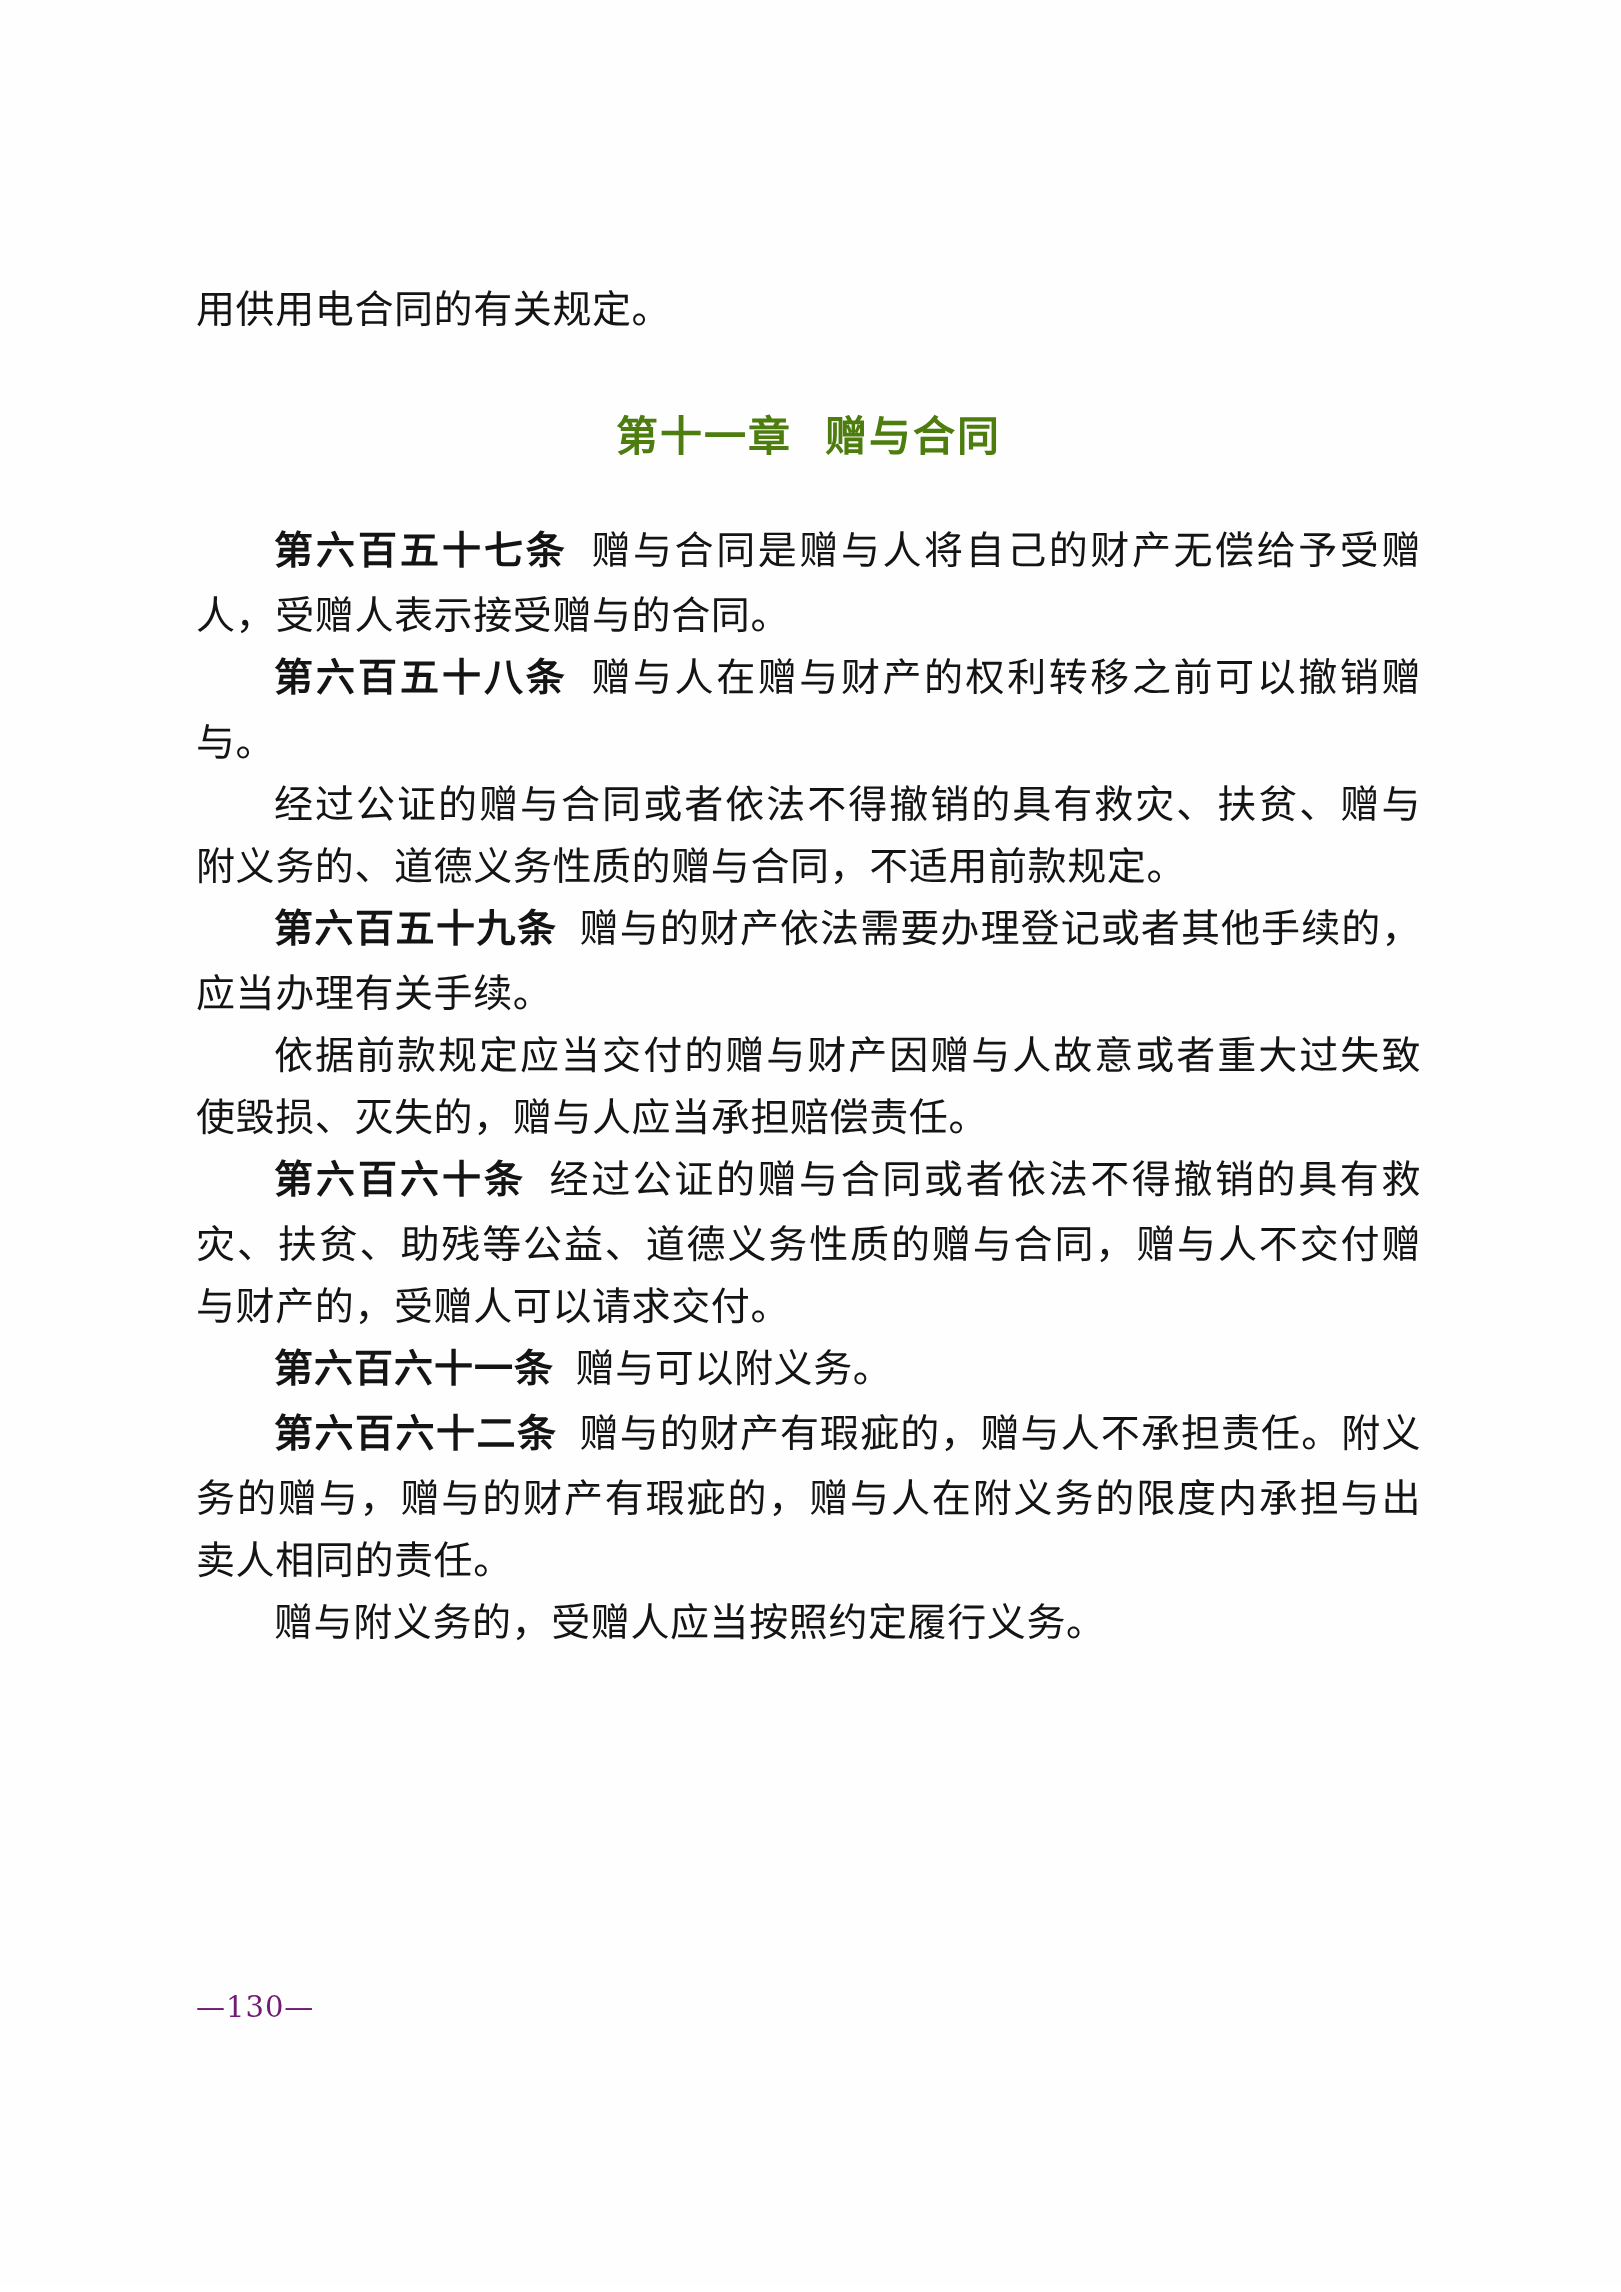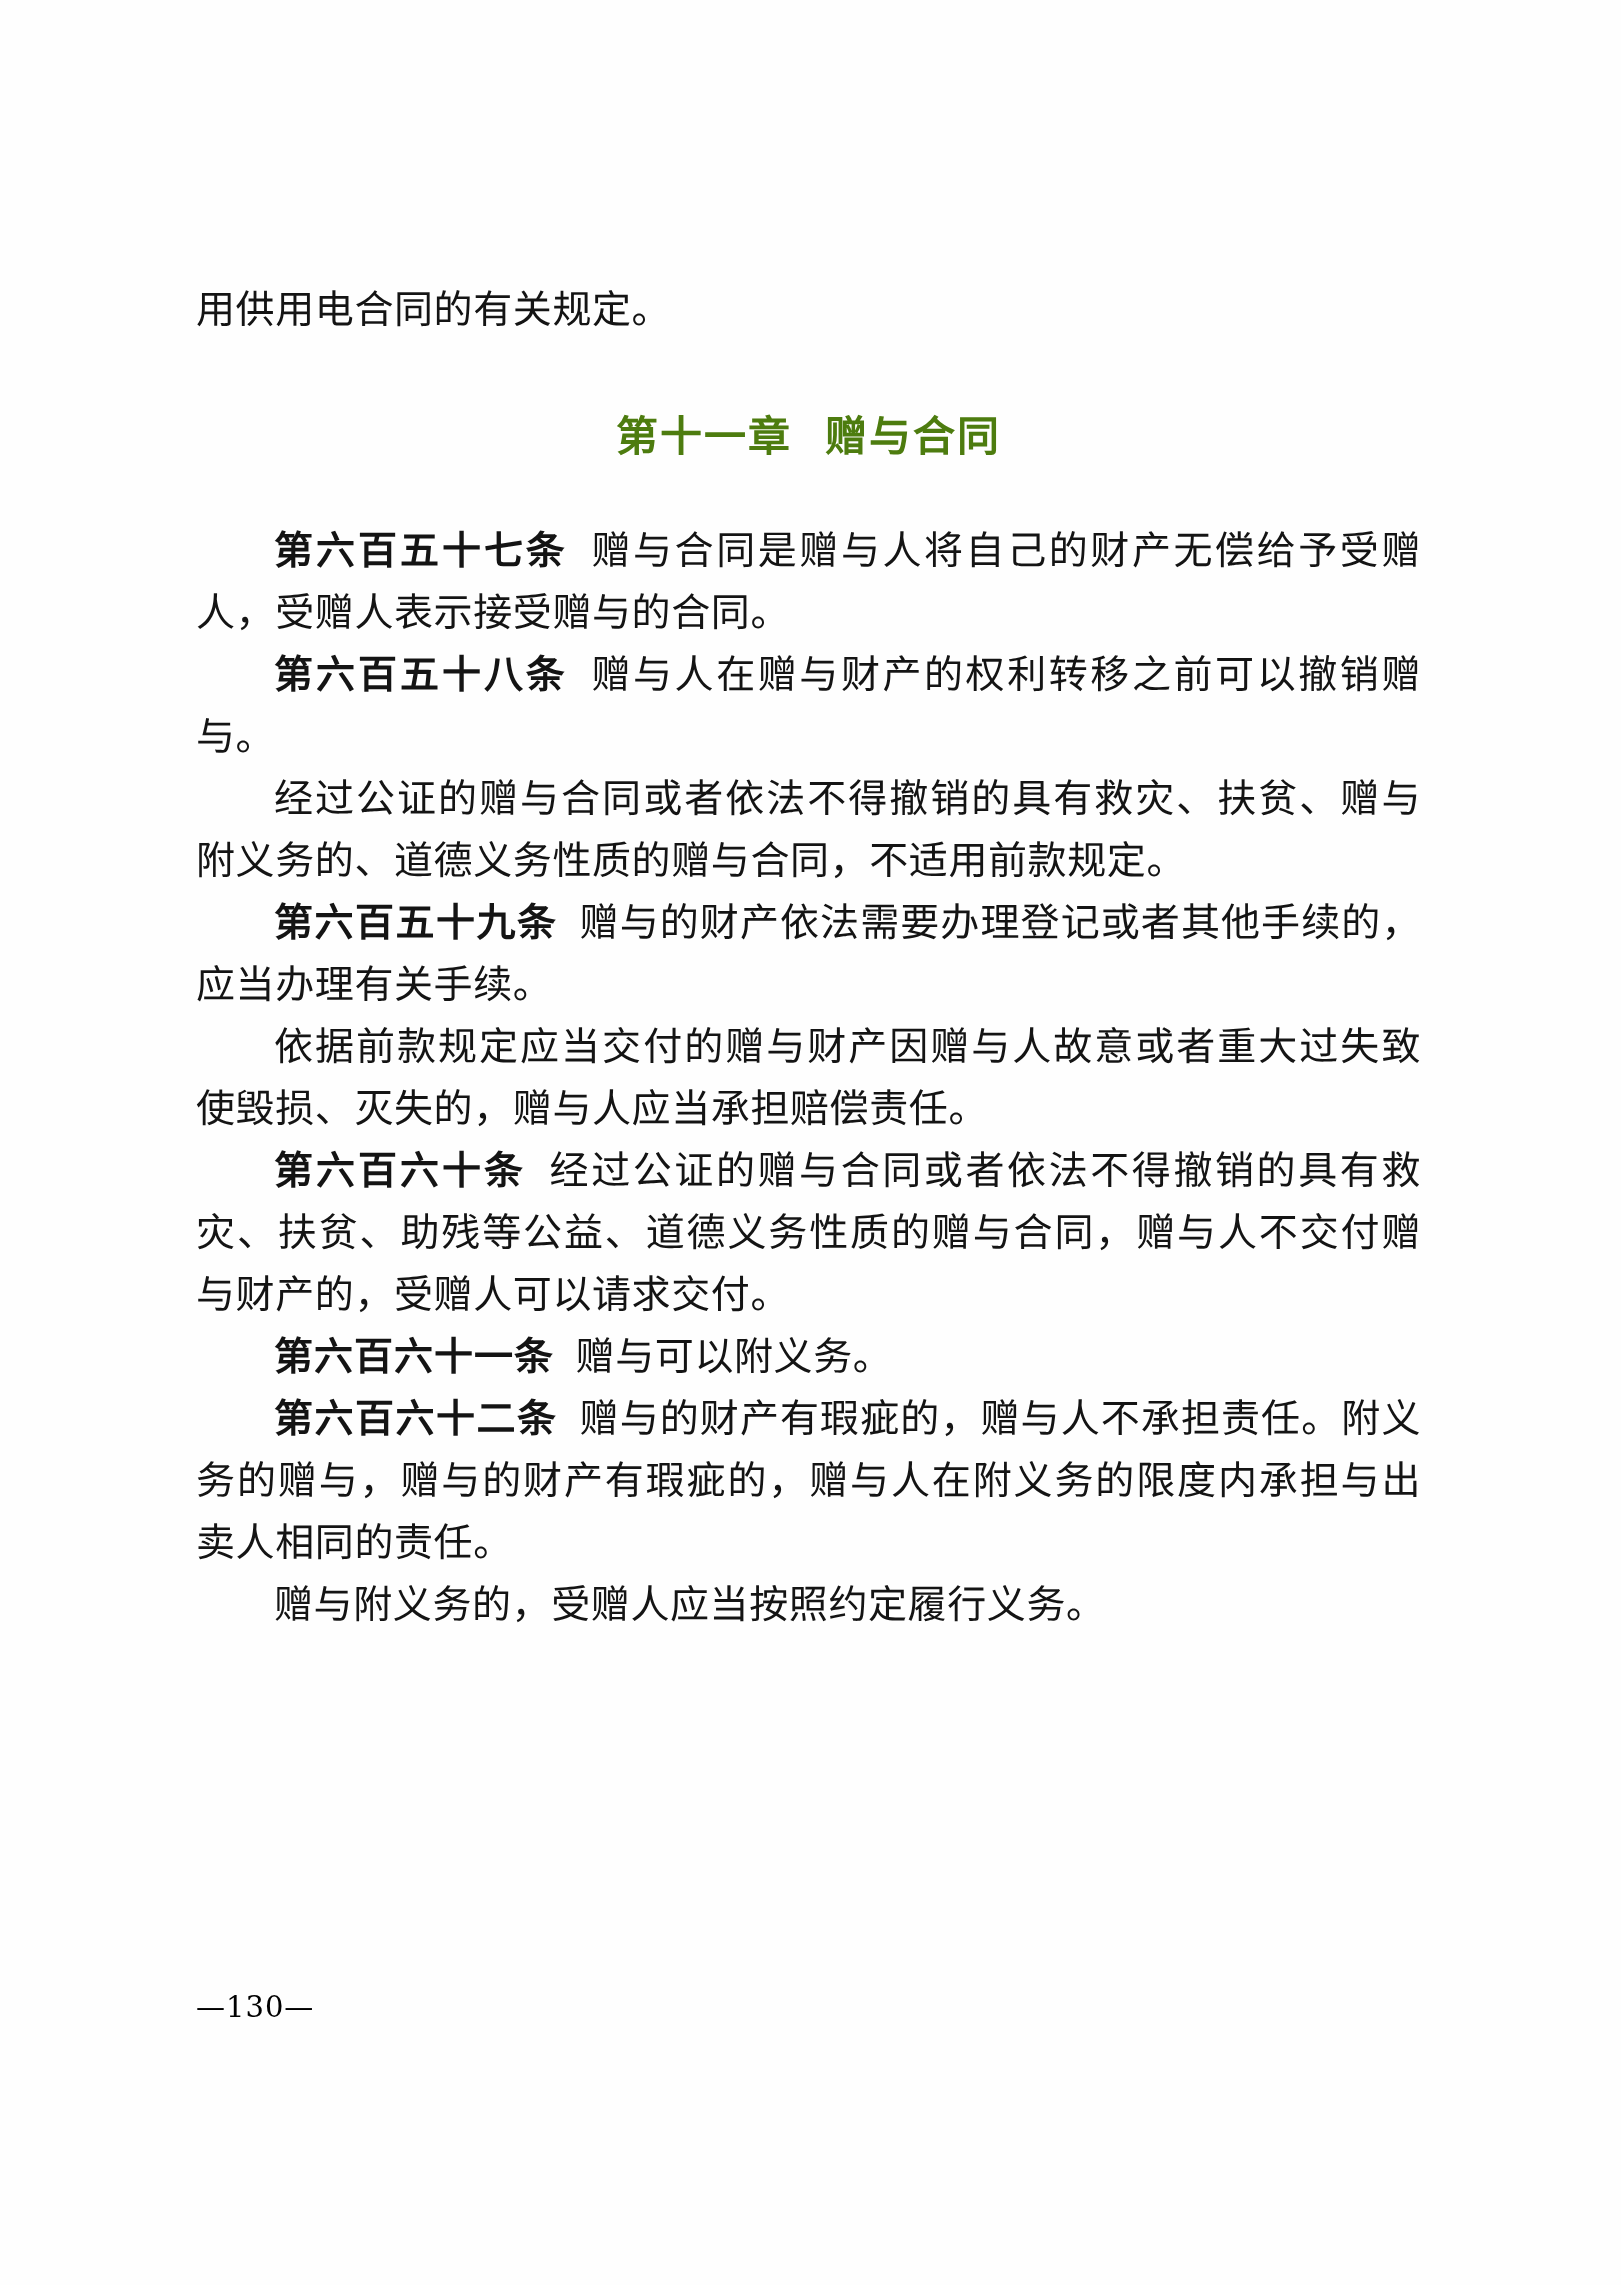--- a/index.html
+++ b/index.html
@@ -50,37 +50,37 @@
     margin: 61px 0 57px 0;
     color: #4d7c0f;
     font-family: "DejaVu Sans", "Liberation Sans", sans-serif;
   }
   .chapter-title .gap {
     display: inline-block;
     width: 33px;
   }
   .art-num {
     font-weight: bold;
-    font-family: Liberation Serif, serif;
+    font-family: Liberation Mono, monospace;
     letter-spacing: 1px;
   }
   .art-gap {
     display: inline-block;
     width: 21.6px;
   }
   .first-line {
     margin-bottom: 0;
   }
   .page-number {
     position: absolute;
     left: 196px;
     top: 1990px;
     font-size: 29px;
     letter-spacing: 1px;
-    color: #000000;
+    color: #701a75;
     font-family: "DejaVu Serif", "Liberation Serif", serif;
   }
 </style>
 </head>
 <body>
 
 <div class="page">
 
   <div class="content">
 

